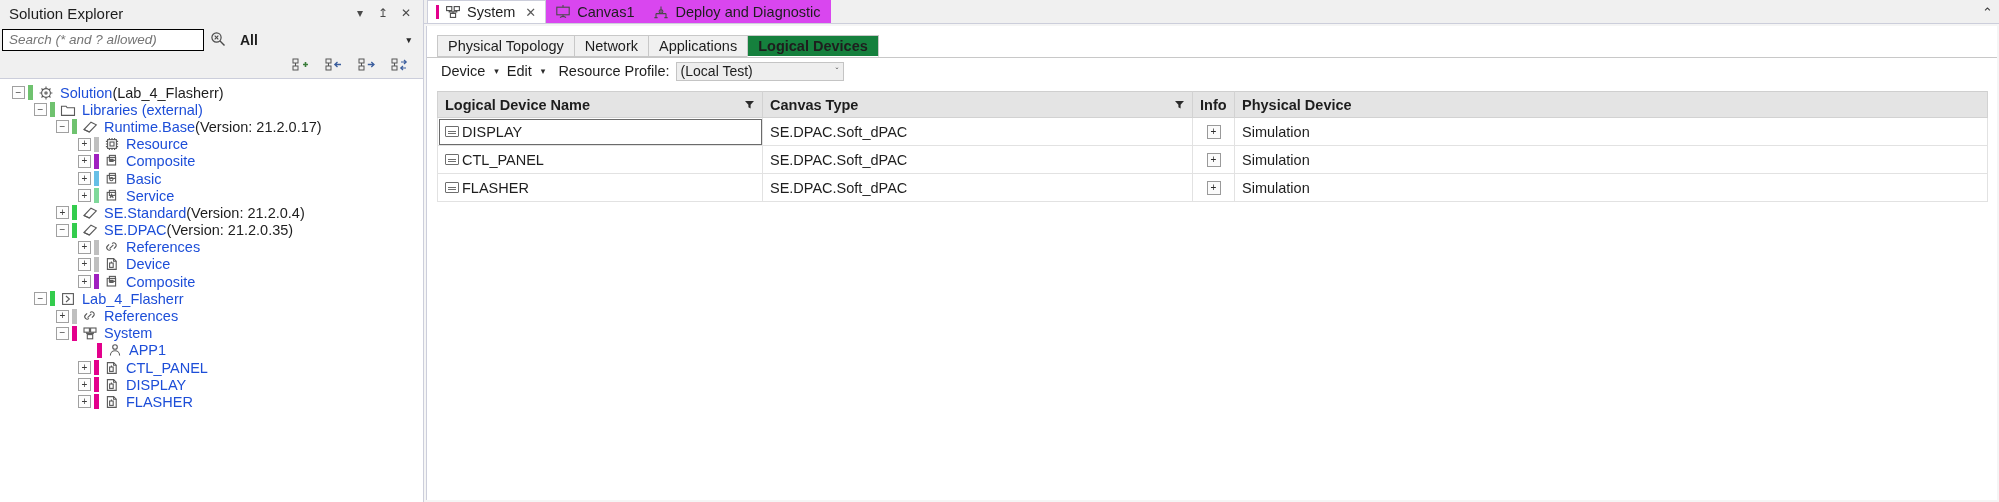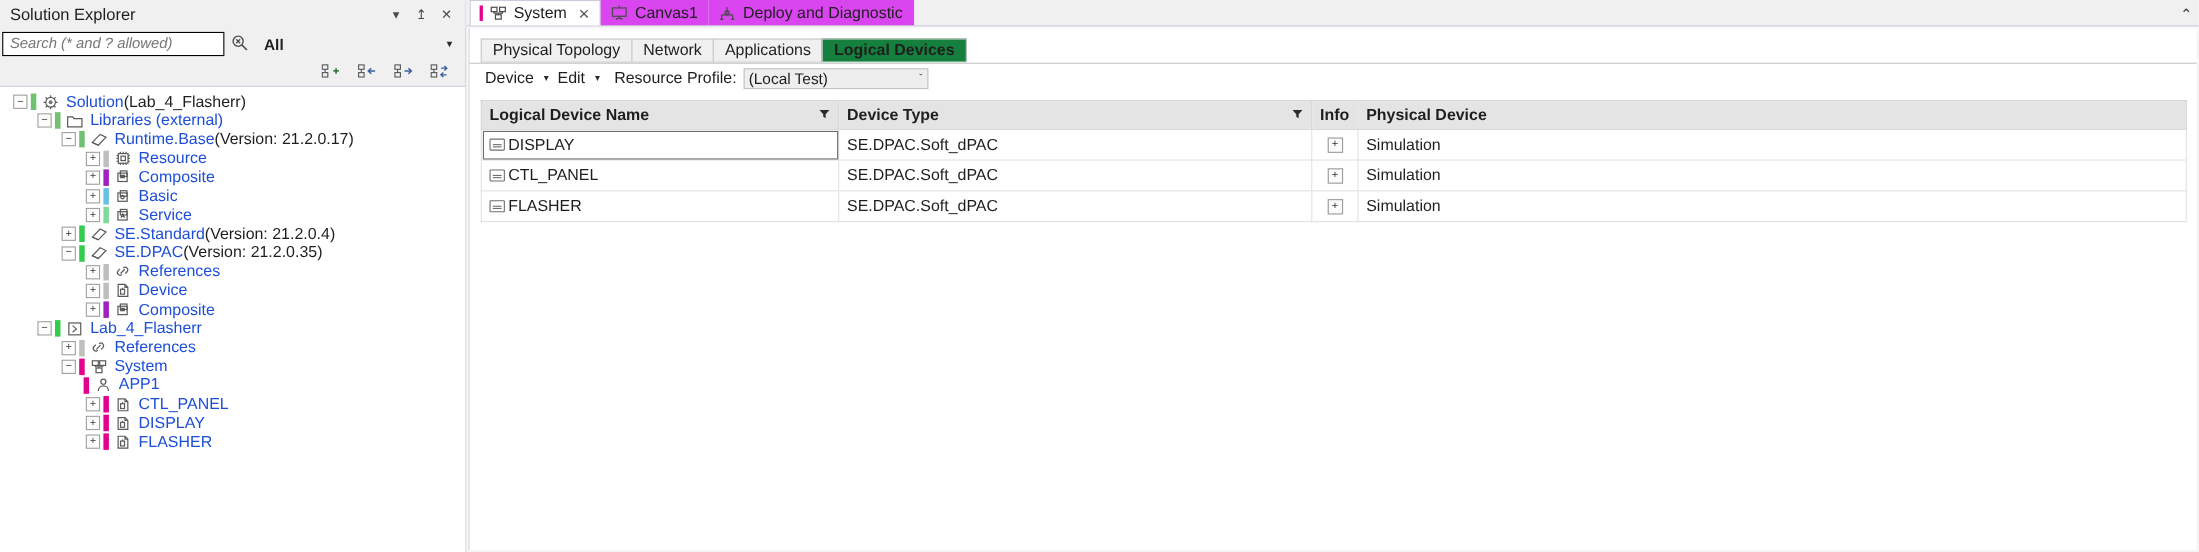--- a/index.html
+++ b/index.html
@@ -409,21 +409,21 @@
           <span class="ico">
             <svg width="16" height="16" viewBox="0 0 16 16">
               <rect x="2" y="3" width="5.4" height="4.2" stroke="#5a5a5a" fill="none" stroke-width="1.1"></rect>
               <rect x="8.6" y="3" width="5.4" height="4.2" stroke="#5a5a5a" fill="none" stroke-width="1.1"></rect>
                         <rect x="5.3" y="9.6" width="5.4" height="4.2" stroke="#5a5a5a" fill="none" stroke-width="1.1"></rect>
                         <path d="M4.7 7.2v1.2h6.6V7.2M8 8.4v1.2" stroke="#5a5a5a" fill="none" stroke-width="1.1"></path>
             </svg>
           </span>
           <span class="lbl">System</span>
         </div>
-        <div class="node" style="padding-left: 60px;">
+        <div class="node" style="padding-left: 81px;">
           <span class="exp none"></span>
           <span class="bar" style="background: rgb(227, 0, 140);"></span>
           <span class="ico">
             <svg width="16" height="16" viewBox="0 0 16 16">
               <circle cx="8" cy="5" r="2.3" stroke="#5a5a5a" fill="none" stroke-width="1.1"></circle>
               <path d="M3.4 13.4c0-2.7 2.1-4.6 4.6-4.6s4.6 1.9 4.6 4.6" stroke="#5a5a5a" fill="none" stroke-width="1.1"></path>
             </svg>
           </span>
           <span class="lbl">APP1</span>
         </div>
@@ -536,21 +536,21 @@
             <col style="width:325px">
               <col style="width:430px">
               <col style="width:42px">
               <col>
           </colgroup>
           <thead>
               <tr id="grid-head">
                 <th><span>Logical Device Name</span><span class="fn"><svg width="11" height="11" viewBox="0 0 11 11">
                       <path d="M1 2h9l-3.4 3.8v3.6L4.4 8.2V5.8z" fill="#2b2b2b"></path>
                     </svg></span></th>
-                <th><span>Device Type</span><span class="fn"><svg width="11" height="11" viewBox="0 0 11 11">
+                <th><span>Canvas Type</span><span class="fn"><svg width="11" height="11" viewBox="0 0 11 11">
                       <path d="M1 2h9l-3.4 3.8v3.6L4.4 8.2V5.8z" fill="#2b2b2b"></path>
                     </svg></span></th>
                 <th><span>Info</span></th>
                 <th><span>Physical Device</span></th>
               </tr>
             </thead>
           <tbody id="grid-body">
               <tr>
                 <td class="cellsel">
                   <span class="devname">

